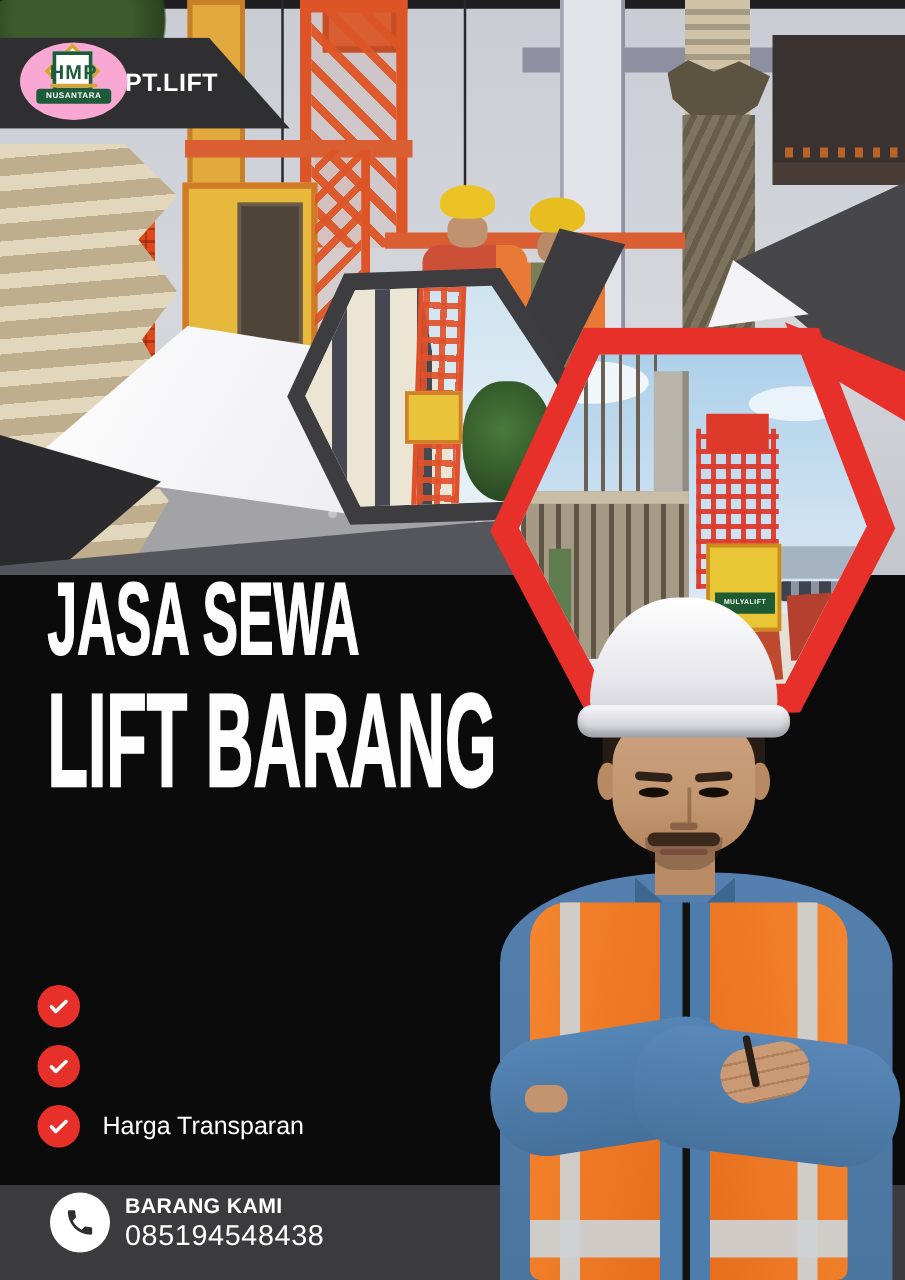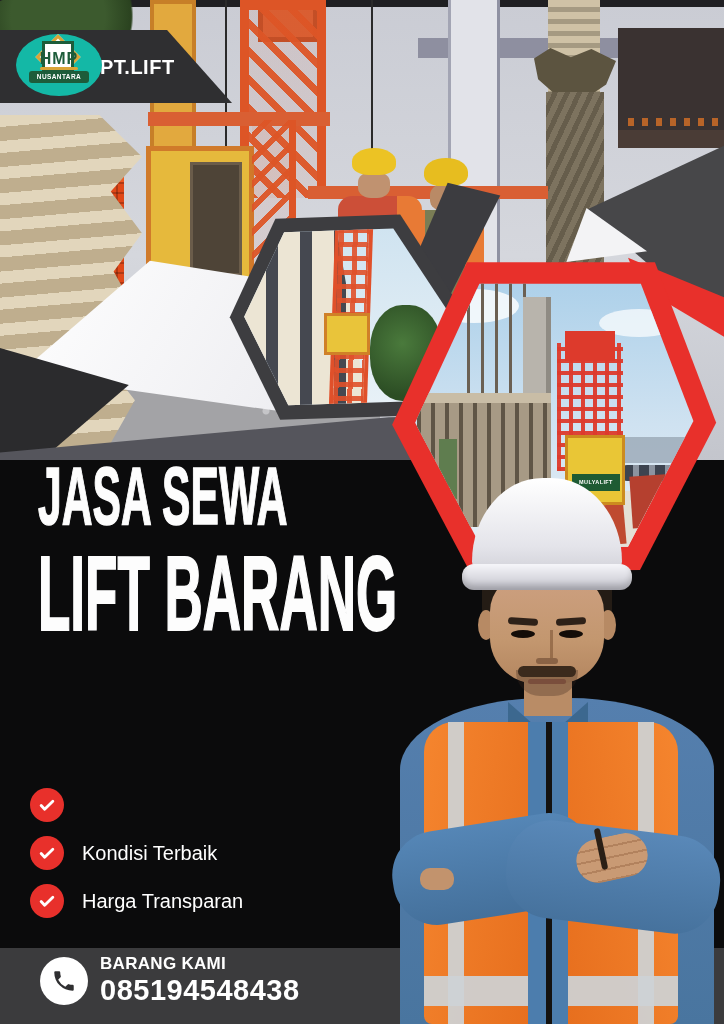--- a/index.html
+++ b/index.html
@@ -126,21 +126,21 @@
   .hr-roof1{left:136px;top:238px;width:80px;height:40px;background:#bf4a30;transform:rotate(-5deg);}
   .hr-roof2{left:222px;top:205px;width:75px;height:52px;background:#b5402f;transform:rotate(-4deg);}
   .hr-roof3{left:120px;top:256px;width:70px;height:32px;background:#c96a3c;transform:rotate(3deg);}
   .hr-cars{left:214px;top:196px;width:62px;height:16px;
     background:repeating-linear-gradient(90deg,#3d4450 0 10px,#8c94a0 10px 16px);border-radius:4px;}
 
   
   .banner{left:0;top:30px;width:232px;height:73px;z-index:9;background:#2f2f31;
     clip-path:polygon(0 0,72% 0,100% 100%,0 100%);}
   .company-short{left:100px;top:56px;z-index:10;color:#fff;font-weight:bold;font-size:20px;letter-spacing:.5px;}
-  .logo{left:16px;top:34px;width:86px;height:62px;z-index:10;background:#14b8a6;border-radius:50%;}
+  .logo{left:16px;top:34px;width:86px;height:62px;z-index:10;background:#f9a8d4;border-radius:50%;}
   .logo-sq{left:26px;top:7px;width:32px;height:32px;border:3px solid #1d5c3a;box-sizing:border-box;background:#fff;}
   .logo-sq.r45{transform:rotate(45deg);border-color:#d9a437;}
   .logo-hmp{left:0;top:16px;width:86px;text-align:center;color:#1d5c3a;font-weight:bold;font-size:16px;letter-spacing:1px;}
   .logo-underline{left:24px;top:33px;width:38px;height:3px;background:#d9a437;border-radius:2px;}
   .logo-ribbon{left:13px;top:37px;width:60px;height:12px;background:#1d5c3a;border-radius:3px;
     color:#fff;font-size:6.5px;font-weight:bold;text-align:center;line-height:12px;letter-spacing:.4px;}
 
   
   .title1{left:38px;top:455px;z-index:6;color:#fdfdfd;font-weight:bold;font-size:82px;line-height:1;
     transform:scaleX(.52);transform-origin:left top;white-space:nowrap;-webkit-text-stroke:1.5px #fdfdfd;}
@@ -152,21 +152,21 @@
   .why-row{display:flex;align-items:center;margin-bottom:14px;height:34px;}
   .check-circle{width:34px;height:34px;border-radius:50%;display:flex;align-items:center;justify-content:center;flex:0 0 34px;}
   .why-label{color:#fff;font-size:20px;margin-left:18px;}
 
   
   .bottom-band{left:0;top:948px;width:724px;height:76px;z-index:6;background:#3b3b3d;}
   .contact{left:40px;top:954px;z-index:9;display:flex;align-items:center;}
   .phone-circle{width:48px;height:48px;border-radius:50%;background:#fff;display:flex;align-items:center;justify-content:center;}
   .contact-texts{margin-left:12px;color:#fff;}
   .contact-label{font-weight:bold;font-size:17px;letter-spacing:.3px;}
-  .contact-phone{font-size:29px;letter-spacing:.5px;font-weight:bold;}
+  .contact-phone{font-size:23px;letter-spacing:.5px;}
 
   
   .man{left:390px;top:470px;width:334px;height:554px;z-index:7;}
   .helmet-dome{left:82px;top:8px;width:150px;height:98px;
     background:linear-gradient(180deg,#ffffff,#e4e4ea 70%,#cfcfd6);
     border-radius:78px 78px 26px 26px/92px 92px 16px 16px;}
   .helmet-brim{left:72px;top:94px;width:170px;height:26px;border-radius:12px;
     background:linear-gradient(#f6f6fa,#c2c2cb);box-shadow:inset 0 -5px 6px rgba(0,0,0,.18);}
   .hair{background:#241c15;}
   .hair-l{left:92px;top:114px;width:26px;height:60px;border-radius:0 0 0 18px;}
@@ -306,21 +306,20 @@
             <path d="M5 12.5l4.2 4.5L19 7.5" fill="none" stroke="#fff" stroke-width="3.4" stroke-linecap="round" stroke-linejoin="round"></path>
           </svg>
       </span>
     </div>
     <div class="why-row">
       <span class="check-circle" style="background:#e8302b;">
         <svg class="i-svg" width="20" height="20" viewBox="0 0 24 24">
             <path d="M5 12.5l4.2 4.5L19 7.5" fill="none" stroke="#fff" stroke-width="3.4" stroke-linecap="round" stroke-linejoin="round"></path>
           </svg>
       </span>
-      <span class="why-label">Kondisi Terbaik</span>
     </div>
     <div class="why-row">
       <span class="check-circle" style="background:#e8302b;">
         <svg class="i-svg" width="20" height="20" viewBox="0 0 24 24">
             <path d="M5 12.5l4.2 4.5L19 7.5" fill="none" stroke="#fff" stroke-width="3.4" stroke-linecap="round" stroke-linejoin="round"></path>
           </svg>
       </span>
       <span class="why-label">Harga Transparan</span>
     </div>
   </div>

